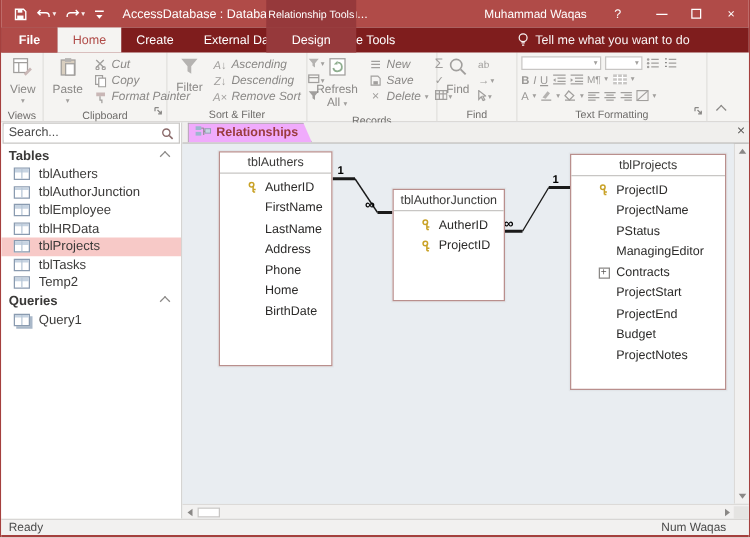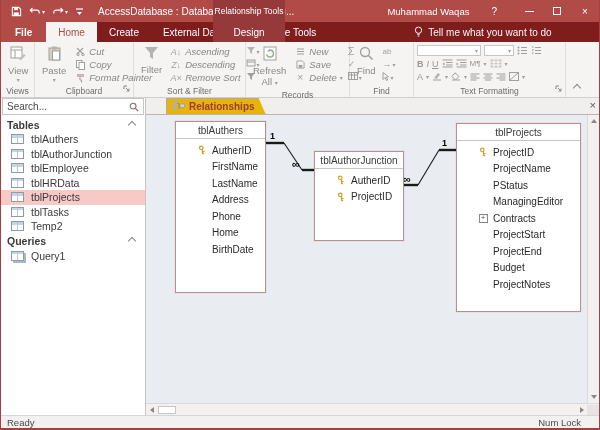--- a/index.html
+++ b/index.html
@@ -90,22 +90,22 @@
   .nav-item.selected { background:#F7C9C7; }
   .obj-icon { width:13px; height:10px; border:1px solid #8A9BB0; background:#fff; position:relative; flex:none; }
   .obj-icon:before { content:""; position:absolute; left:0; right:0; top:0; height:2.5px; background:#C7D4E2; }
   .obj-icon:after { content:""; position:absolute; left:5px; top:0; bottom:0; width:1px; background:#B8C6D6; }
   .obj-icon.query { box-shadow:2px 2px 0 #A9B8C9; }
 
   
   .main { flex:1; display:flex; flex-direction:column; min-width:0; background:#E9EDF1; }
   .doctabs { height:17px; background:#F0EFED; border-bottom:1px solid #B8B6B4; display:flex;
     align-items:flex-end; position:relative; flex:none; }
-  .doctab { height:16px; background:#eab308; border:1px solid #ACABAB; border-bottom:none;
-    display:flex; align-items:center; gap:4px; padding:0 10px 0 5px; margin-left:20px;
+  .doctab { height:16px; background:#f0abfc; border:1px solid #ACABAB; border-bottom:none;
+    display:flex; align-items:center; gap:4px; padding:0 10px 0 5px; margin-left:4px;
     color:#9A3B3D; font-weight:bold; font-size:10px;
     clip-path:polygon(0 0, calc(100% - 7px) 0, 100% 100%, 0 100%); }
   .doc-close { position:absolute; right:3px; top:1px; color:#5a5856; font-size:11px; }
   .canvas-wrap { flex:1; display:flex; min-height:0; }
   .canvas { flex:1; position:relative; background:#E9EDF1; overflow:hidden; }
   .vscroll { width:12px; background:#F2F1F0; border-left:1px solid #DCDAD8; display:flex;
     flex-direction:column; align-items:center; justify-content:space-between; padding:1px 0; flex:none; }
   .varrow { width:10px; height:10px; display:flex; align-items:center; justify-content:center; }
   .tri-up { width:0; height:0; border-left:3px solid transparent; border-right:3px solid transparent;
     border-bottom:4px solid #8a8886; }
@@ -735,15 +735,15 @@
         <span class="harrow">
             <span class="tri-right"></span>
           </span>
         <span class="corner"></span>
       </div>
     </div>
   </div>
 
   <div class="statusbar">
     <span class="sb-left">Ready</span>
-    <span class="sb-right">Num Lock</span>
+    <span class="sb-right">Num Waqas</span>
   </div>
 </div>
 
 </body></html>

